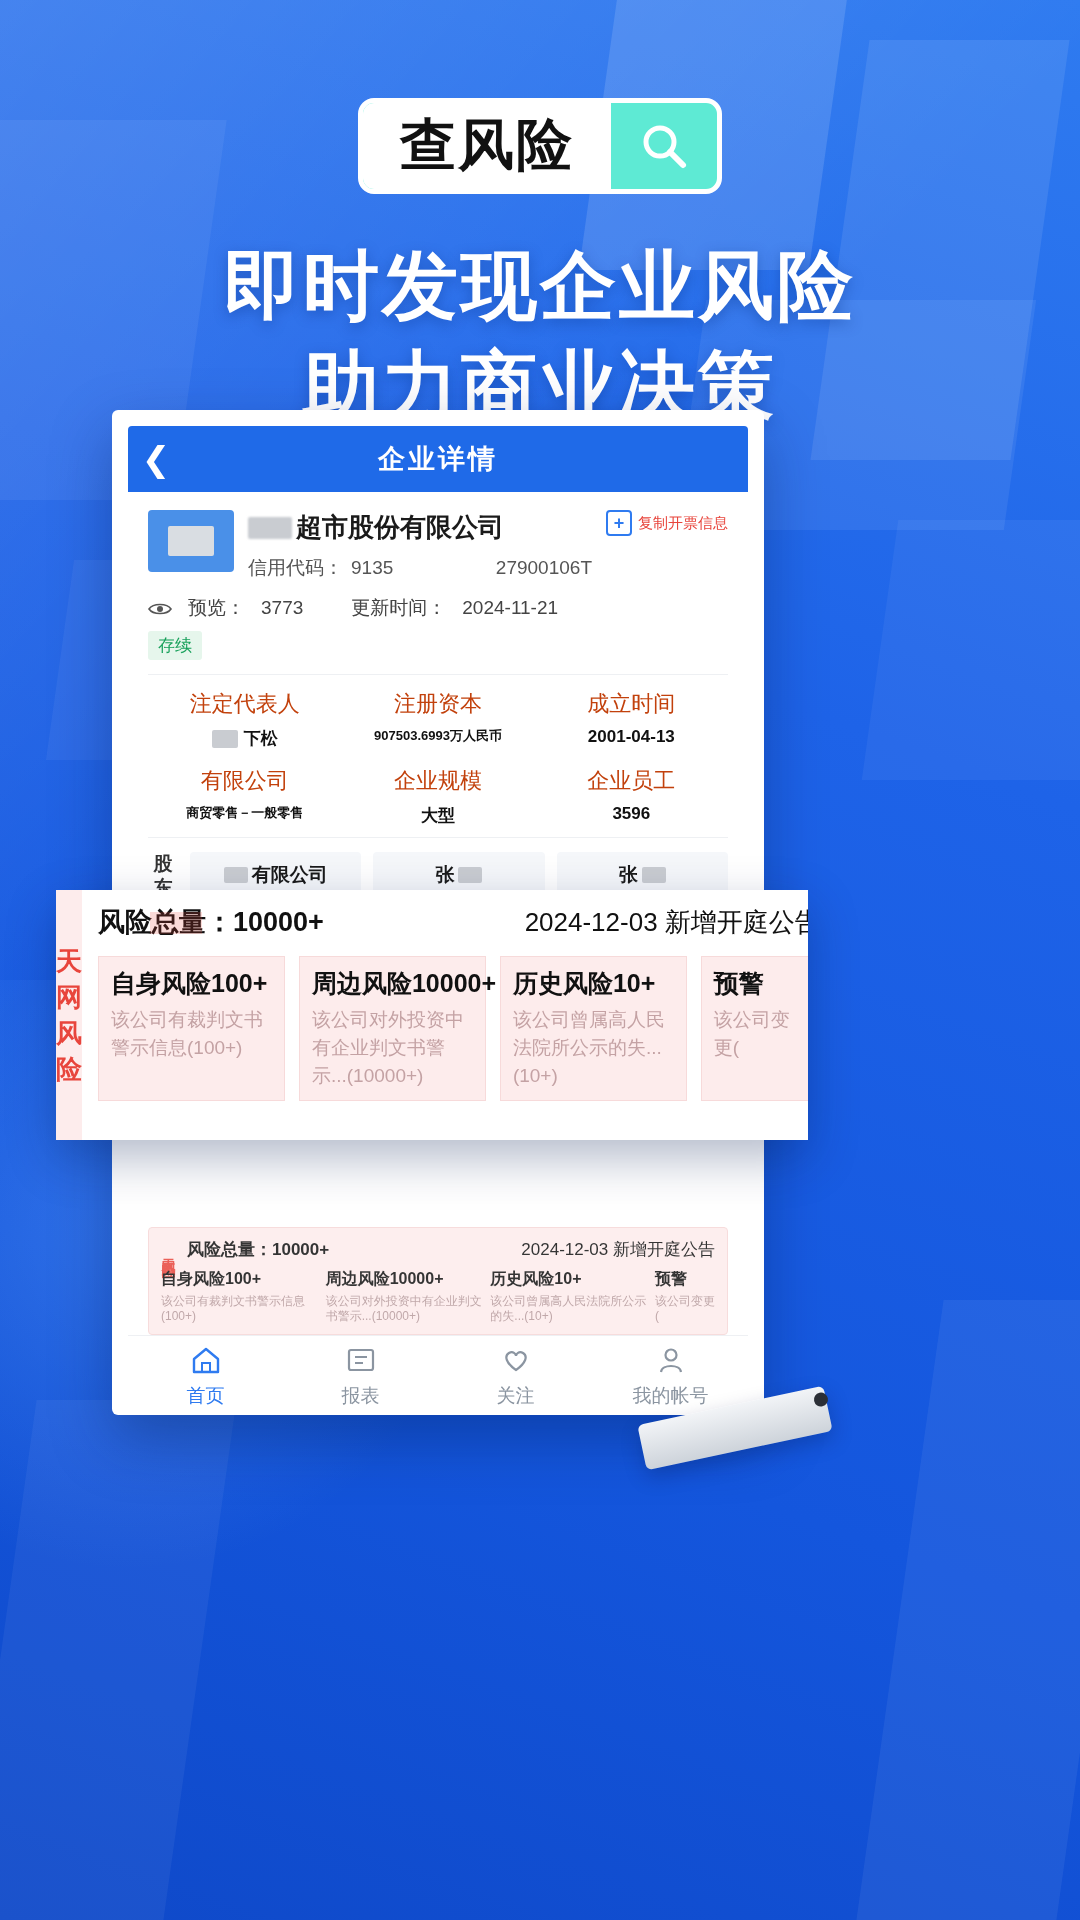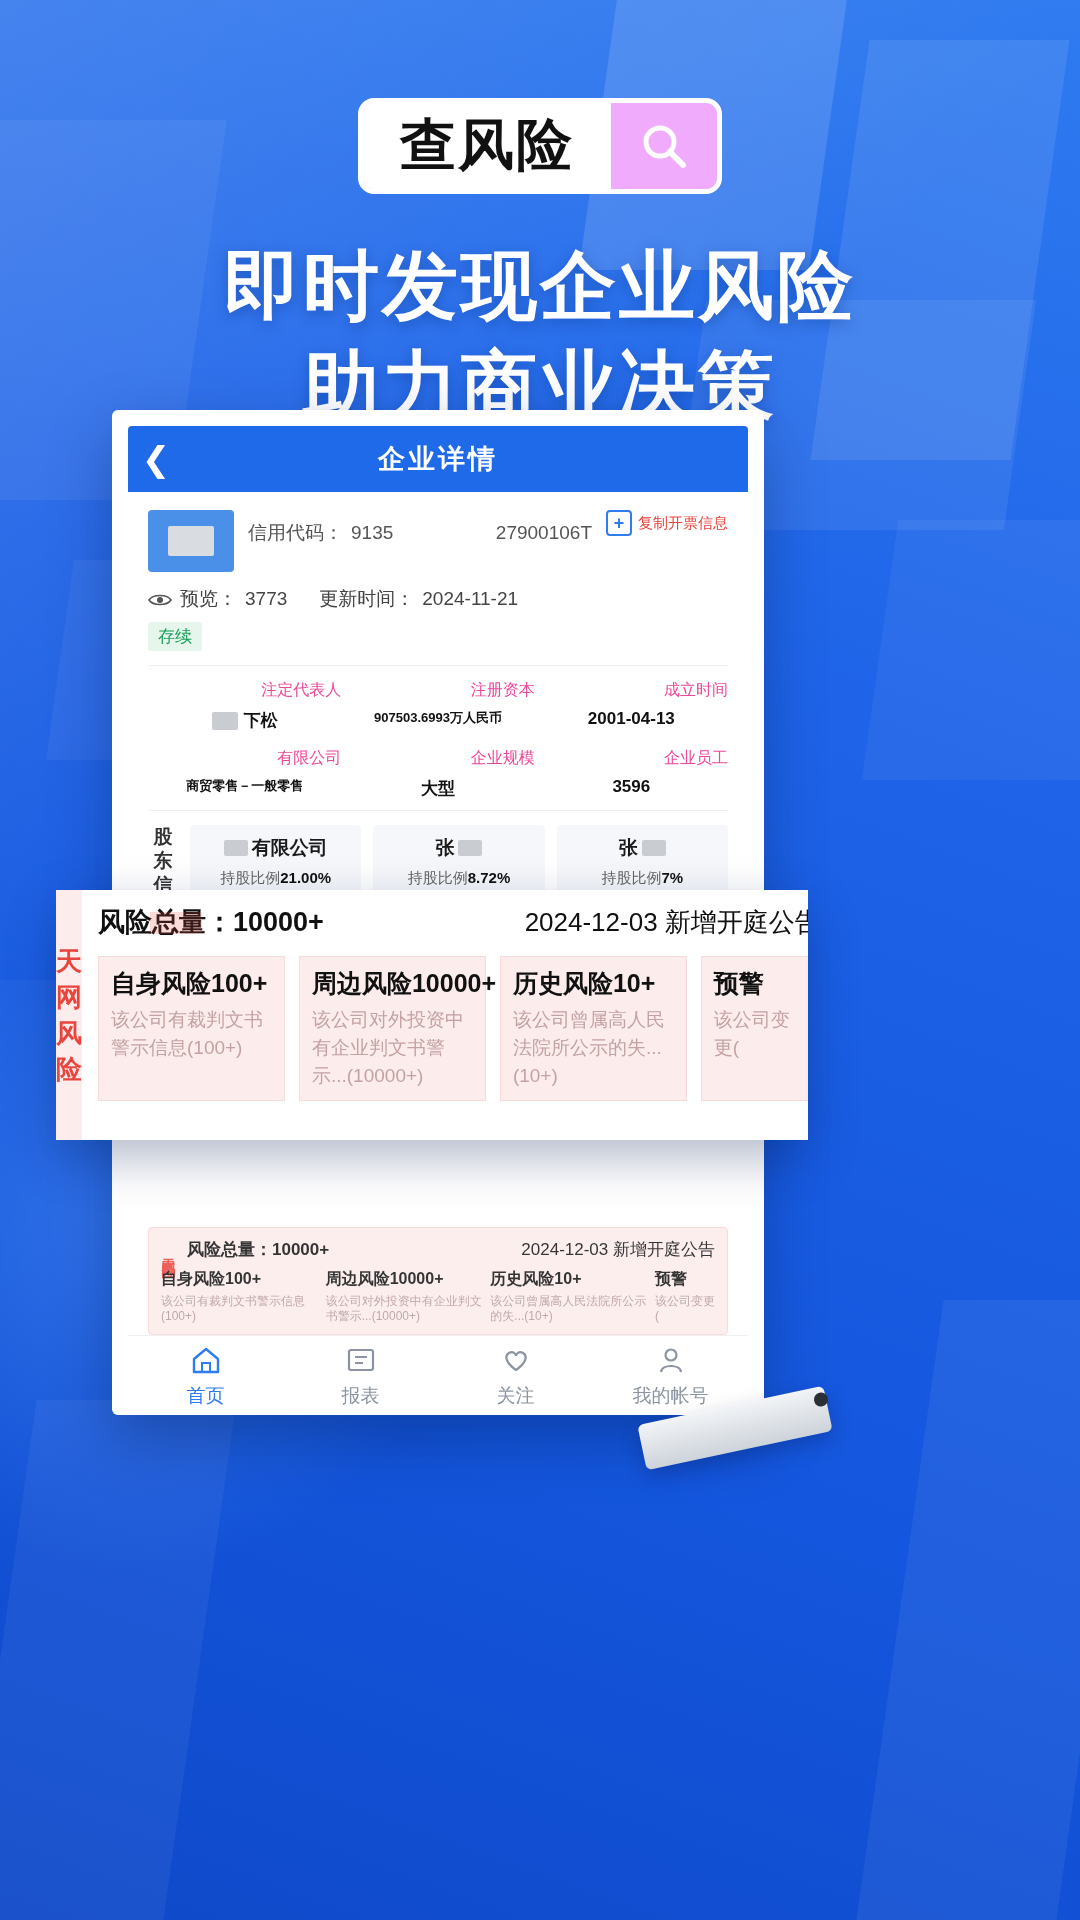--- a/index.html
+++ b/index.html
@@ -35,21 +35,21 @@
     pointer-events: none;
   }
 
   
   .hero-badge {
     position: absolute; left: 50%; transform: translateX(-50%);
     top: 98px;
     width: 364px; height: 96px;
     border: 5px solid #ffffff;
     border-radius: 16px;
-    background: #f0abfc;
+    background: #5eead4;
     display: flex; align-items: center;
     overflow: hidden;
   }
   .hero-badge .badge-text {
     flex: 1; height: 100%;
     background: #ffffff;
     color: #111111;
     font-size: 56px; font-weight: bold;
     letter-spacing: 2px;
     display: flex; align-items: center; justify-content: center;
@@ -140,40 +140,40 @@
   }
   .claim-btn .plus-ic {
     width: 26px; height: 26px; border: 2px solid #2f7bf0; border-radius: 4px;
     color: #2f7bf0; display:flex; align-items:center; justify-content:center;
     font-size: 18px; font-weight: bold;
   }
   .claim-btn .lbl { display:flex; flex-direction: row; }
 
   .meta-line {
     margin-top: 14px; font-size: 19px; color: #444;
-    display: flex; align-items: center; gap: 8px;
+    display: flex; align-items: center; gap: 16px;
   }
   .eye-ic { width: 24px; height: 16px; position: relative; display:inline-block; }
   .badge-alive {
     margin-top: 10px; display: inline-block;
     background: #e6f6ec; color: #17a05a;
     font-size: 17px; padding: 3px 10px; border-radius: 3px;
   }
 
   
   .facts {
     margin-top: 14px;
     border-top: 1px solid #eef0f3;
     border-bottom: 1px solid #eef0f3;
     padding: 14px 0 10px 0;
   }
   .facts-row { display: flex; }
   .facts-row + .facts-row { margin-top: 16px; }
   .fact { flex: 1; text-align: center; }
-  .fact .k { font-size: 16px; color: #ec4899; text-align: right; }
+  .fact .k { font-size: 22px; color: #c2410c; }
   .fact .v {
     font-size: 17px; color: #111; font-weight: bold; margin-top: 8px;
     display:flex; align-items:center; justify-content:center; gap:6px;
   }
   .fact .v .blur-sm {
     display:inline-block; width: 26px; height: 18px; background:#c9ccd1; border-radius:2px;
   }
   .fact .v.small { font-size: 13px; }
 
   
@@ -325,20 +325,24 @@
       <div class="title">企业详情</div>
     </div>
 
     <div class="app-body">
 
       <div class="company-row">
         <div class="logo-box">
           <div class="mask"></div>
         </div>
         <div class="company-info">
+          <div class="company-name">
+            <span class="blur"></span>
+            <span>超市股份有限公司</span>
+          </div>
           <div class="credit-line">
             <span>信用代码：</span>
             <span>9135</span>
             <span class="gap"></span>
             <span>27900106T</span>
           </div>
         </div>
         <div class="claim-btn">
           <div class="plus-ic">+</div>
           <div class="lbl">

